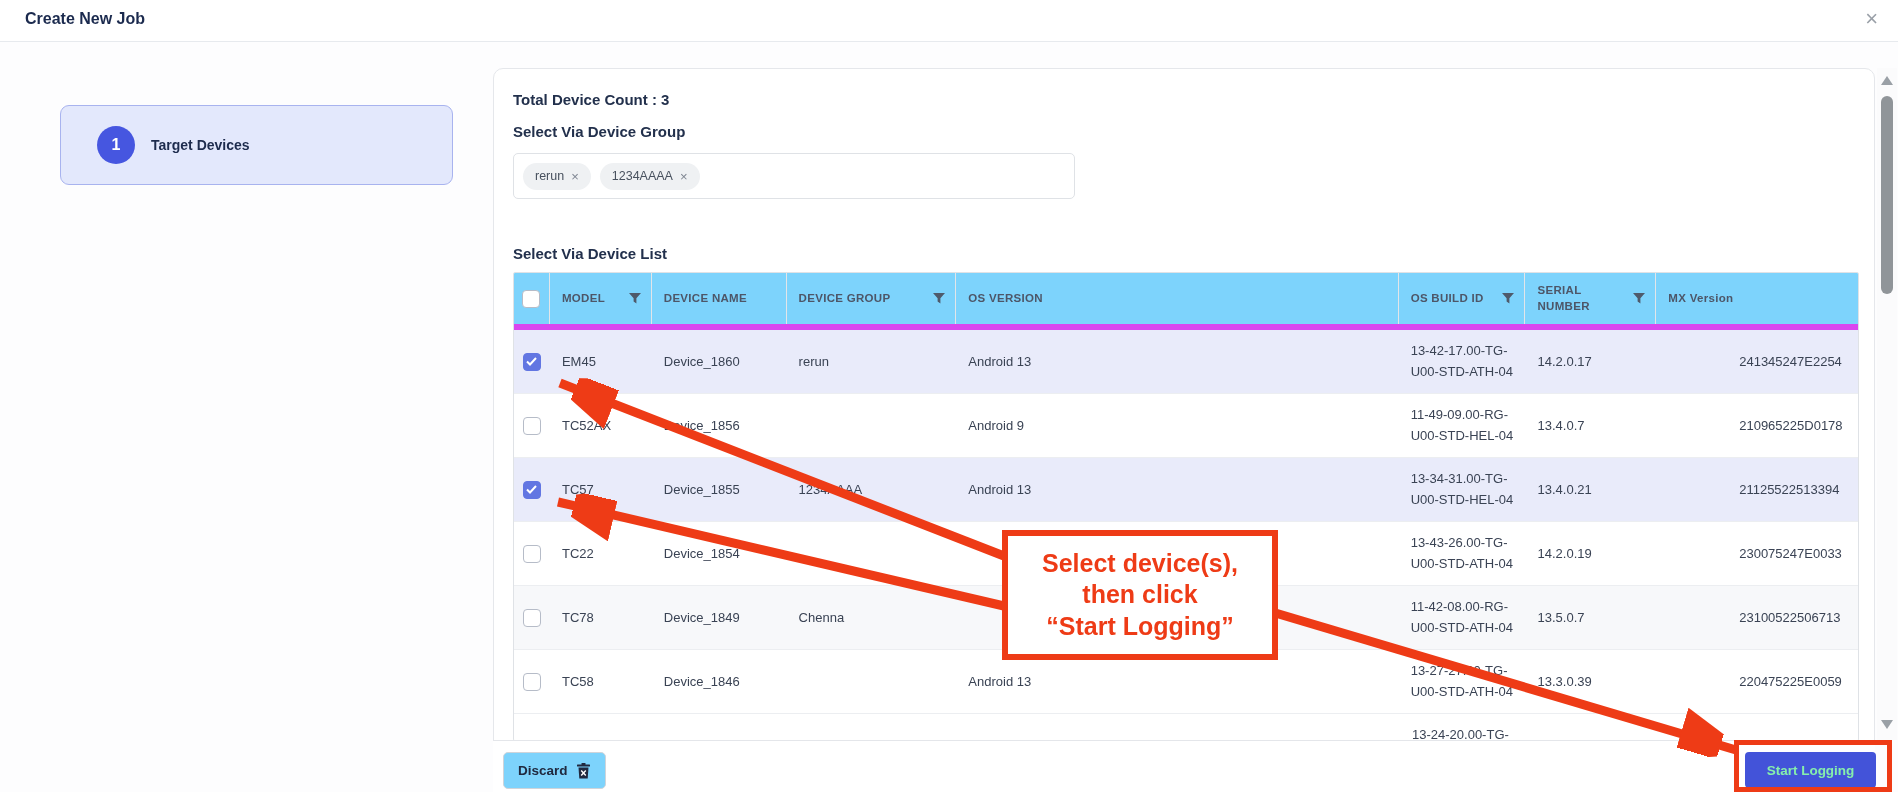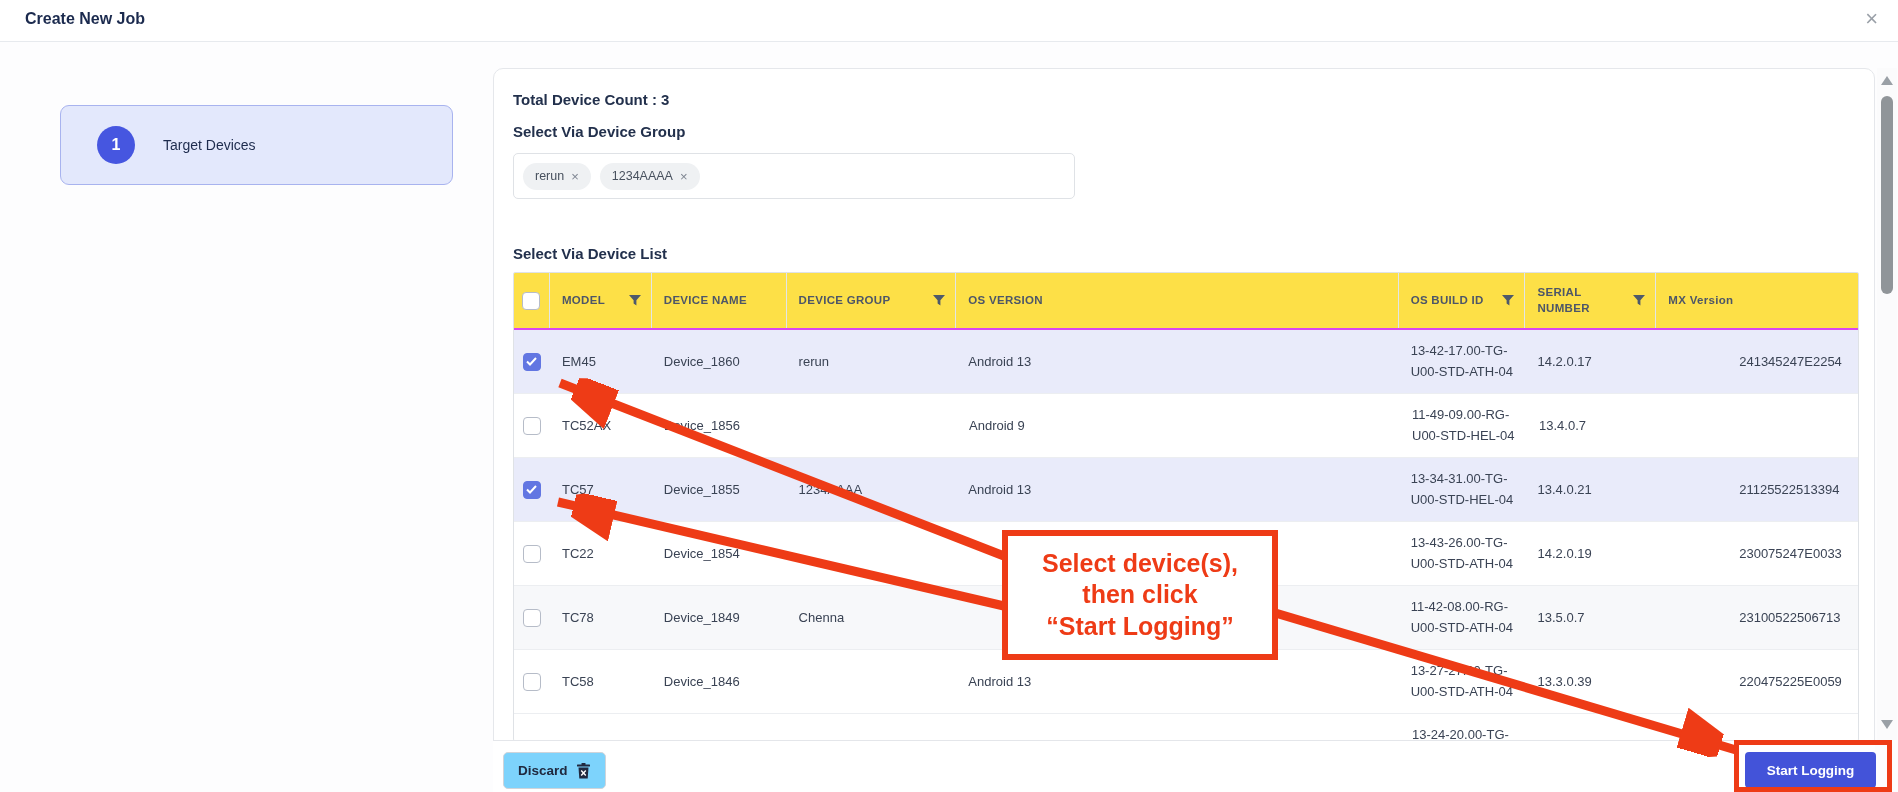--- a/index.html
+++ b/index.html
@@ -12,38 +12,38 @@
               border-bottom:1px solid #e7eaee; z-index:4; }
   .titlebar .title { position:absolute; left:25px; top:10px; font-size:16px; font-weight:bold; color:#1b2a4e; }
   .close-x { position:absolute; right:20px; top:8px; font-size:22px; color:#9aa0a8; cursor:pointer; line-height:1; }
 
   
   .step-card { position:absolute; left:60px; top:105px; width:393px; height:80px; background:#e3e8fc;
                border:1px solid #a8b3ef; border-radius:9px; display:flex; align-items:center; z-index:2; }
   .step-circle { width:38px; height:38px; border-radius:50%; background:#4656e0; color:#fff;
                  display:flex; align-items:center; justify-content:center; font-size:16px; font-weight:bold;
                  margin-left:36px; }
-  .step-label { margin-left:28px; font-size:14px; font-weight:normal; color:#1d2b4d; }
+  .step-label { margin-left:16px; font-size:14px; font-weight:bold; color:#1d2b4d; }
 
   
   .card { position:absolute; left:493px; top:68px; width:1382px; height:724px; background:#fff;
           border:1px solid #e5e7eb; border-radius:10px 10px 0 0; z-index:1;padding-left:13px; }
   .total-count { position:absolute; left:19px; top:22px; font-size:15px; font-weight:bold; color:#22304c; }
   .group-label { position:absolute; left:19px; top:54px; font-size:15px; font-weight:bold; color:#22304c; }
   .chipbox { position:absolute; left:19px; top:84px; width:562px; height:46px; background:#fff;
              border:1px solid #dfe2e6; border-radius:5px; display:flex; align-items:center; padding:0 9px; gap:9px; }
   .chip { background:#eff1f3; border-radius:14px; height:27px; display:flex; align-items:center;
           padding:0 12px; font-size:12.5px; color:#48515e; gap:7px; }
   .chip .x { color:#7e8591; font-size:13px; cursor:pointer; }
   .list-label { position:absolute; left:19px; top:176px; font-size:15px; font-weight:bold; color:#22304c; }
 
   
   .table { position:absolute; left:19px; top:203px; width:1346px; height:469px;
            border:1px solid #dfe2e6; border-radius:2px; overflow:hidden; background:#fff; }
-  .thead { display:flex; height:57px; border-bottom:2px solid #d946ef; background:#fde047; }
+  .thead { display:flex; height:57px; border-bottom:6px solid #d946ef; background:#7dd3fc; }
   .th { display:flex; align-items:center; padding:0 10px 0 12px; border-right:1px solid #e2e5e9;
         font-size:11.5px; font-weight:bold; color:#4d5668; letter-spacing:.3px; }
   .th:last-child { border-right:none; }
   .th .lbl { line-height:1.35; }
   .th .spacer { flex:1; }
   .tr { display:flex; height:64px; border-bottom:1px solid #eceef1; background:#fff; }
   .tr.shaded { background:#f7f8fa; }
   .tr.selected { background:#e9ebfa; }
   .td { display:flex; align-items:center; padding:0 10px 0 12px; font-size:13px; color:#3a4354; line-height:1.5; }
   .td.wrap { line-height:1.55; }
@@ -54,21 +54,21 @@
   .partial-row { position:relative; height:28px; background:#fff; }
   .partial-row .ptxt { position:absolute; top:13px; font-size:13px; color:#3a4354; }
 
   
   .footer { position:absolute; left:493px; top:740px; width:1382px; height:52px; background:#fff;
             border-top:1px solid #e4e6ea; z-index:5; }
   .discard-btn { position:absolute; left:10px; top:11px; height:37px; padding:0 14px; background:#7dd3fc;
                  border:1px solid #cfd4da; border-radius:5px; display:flex; align-items:center; gap:8px;
                  font-size:13.5px; font-weight:bold; color:#20293f; cursor:pointer; }
   .start-btn { position:absolute; left:1252px; top:11px; width:131px; height:36px; background:#4353d9;
-               border:none; border-radius:4px; color:#ffffff; font-size:13.5px; font-weight:bold;
+               border:none; border-radius:4px; color:#86efac; font-size:13.5px; font-weight:bold;
                font-family:"Liberation Sans",sans-serif; cursor:pointer; }
 
   
   .scrollbar { position:absolute; left:1877px; top:68px; width:20px; height:672px; background:#fbfbfc; z-index:3; }
   .sb-up { position:absolute; left:4px; top:8px; width:0; height:0;
            border-left:6px solid transparent; border-right:6px solid transparent; border-bottom:9px solid #9aa0a6; }
   .sb-thumb { position:absolute; left:4px; top:28px; width:12px; height:198px; background:#909599; border-radius:6px; }
   .sb-down { position:absolute; left:4px; top:652px; width:0; height:0;
              border-left:6px solid transparent; border-right:6px solid transparent; border-top:9px solid #9aa0a6; }
 
@@ -174,20 +174,21 @@
           <div class="tr">
             <div class="td cb-cell">
               <span class="checkbox"></span>
             </div>
             <div class="td" style="width: 102px;">TC52AX</div>
             <div class="td" style="width: 135px;">Device_1856</div>
             <div class="td" style="width: 170px;"></div>
             <div class="td" style="width: 443px;">Android 9</div>
             <div class="td wrap" style="width: 127px;">11-49-09.00-RG-U00-STD-HEL-04</div>
             <div class="td" style="width: 202px;">13.4.0.7</div>
+            <div class="td" style="width: 131px;">210965225D0178</div>
           </div>
           <div class="tr selected">
             <div class="td cb-cell">
               <span class="checkbox checked">
                 <svg width="11" height="9" viewBox="0 0 11 9">
                   <polyline points="1,4.5 4,7.5 10,1" fill="none" stroke="#fff" stroke-width="2"></polyline>
                 </svg>
               </span>
             </div>
             <div class="td" style="width: 102px;">TC57</div>

